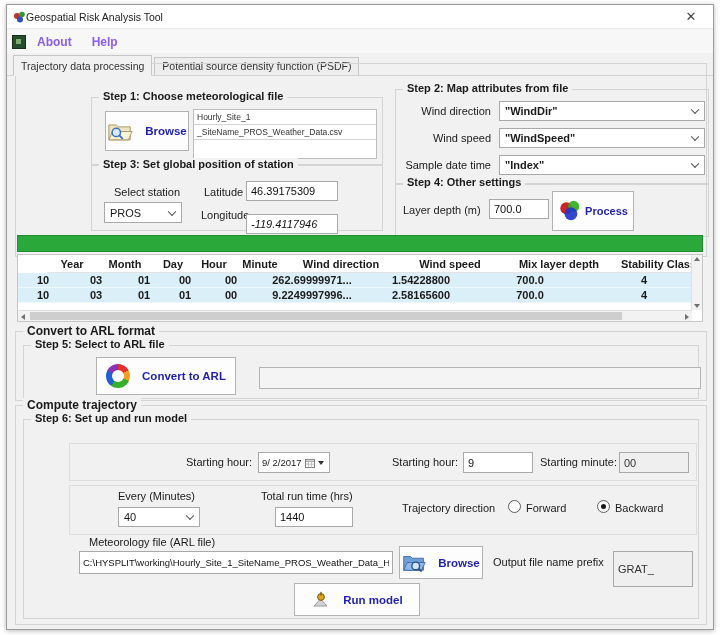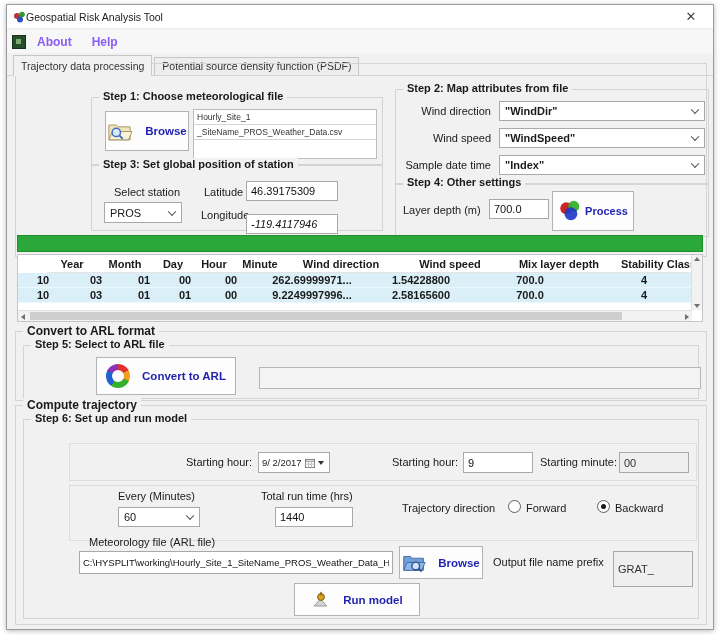--- a/index.html
+++ b/index.html
@@ -265,24 +265,24 @@
         </svg>
       </span>
       <span class="dp-arrow"></span>
     </div>
     <span class="lbl" style="left:322px; top:12px;">Starting hour:</span>
     <input class="field" style="left: 393px; top: 8px; width: 70px; height: 21px;" value="9">
     <span class="lbl" style="left:470px; top:12px;">Starting minute:</span>
     <input class="field gray" style="left: 549px; top: 8px; width: 70px; height: 21px;" value="00">
   </div>
 
-  <div class="panel" style="left:62px; top:480px; width:628px; height:56px;">
+  <div class="panel" style="left:62px; top:480px; width:628px; height:50px;">
     <span class="lbl" style="left:48px; top:4px;">Every (Minutes)</span>
     <div class="dropdown" style="left:48px; top:21px; width:82px; height:20px;">
-      <span>60</span>
+      <span>40</span>
       <span class="chev"></span>
     </div>
     <span class="lbl" style="left:191px; top:4px;">Total run time (hrs)</span>
     <input class="field" style="left: 205px; top: 21px; width: 78px; height: 20px;" value="1440">
     <span class="lbl" style="left:332px; top:16px;">Trajectory direction</span>
     <span class="radio" style="left:438px; top:14px;"></span>
     <span class="lbl" style="left:456px; top:16px;">Forward</span>
     <span class="radio checked" style="left:527px; top:14px;"></span>
     <span class="lbl" style="left:545px; top:16px;">Backward</span>
   </div>

